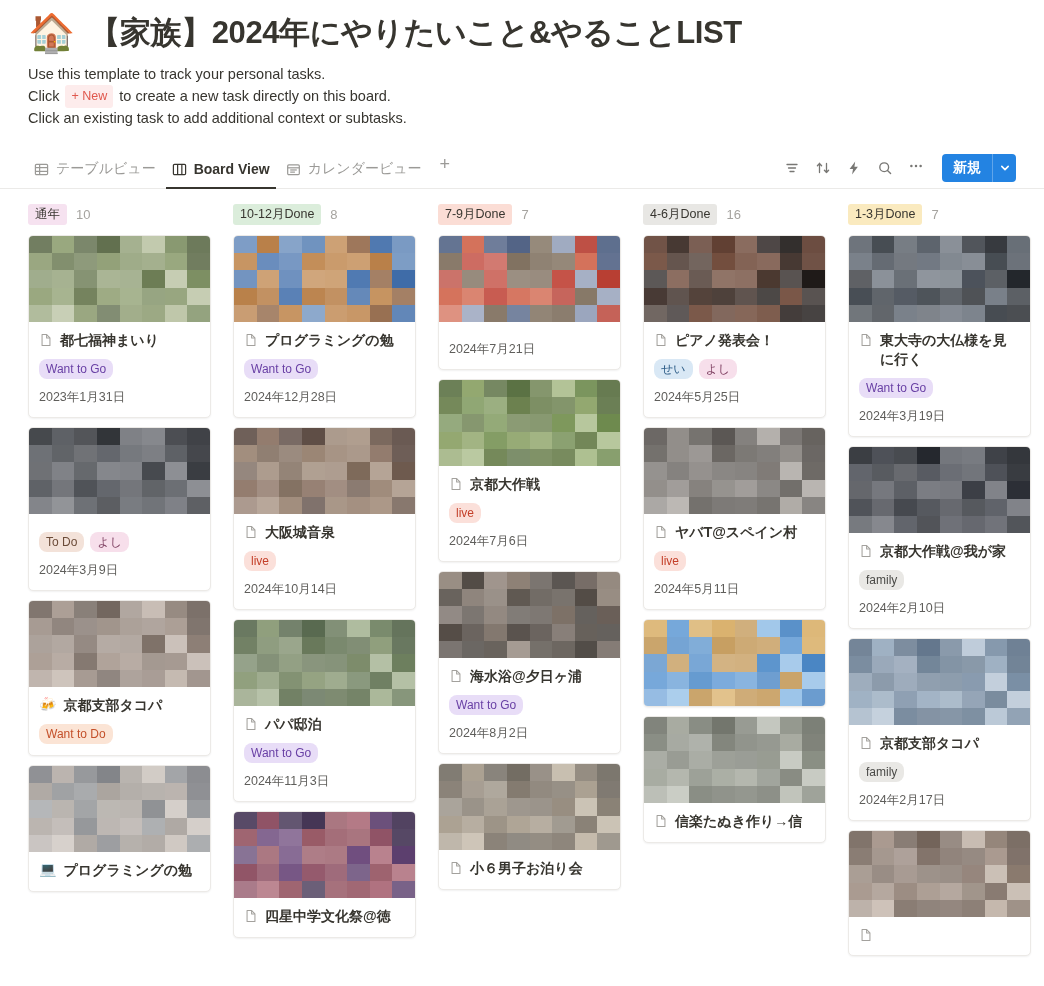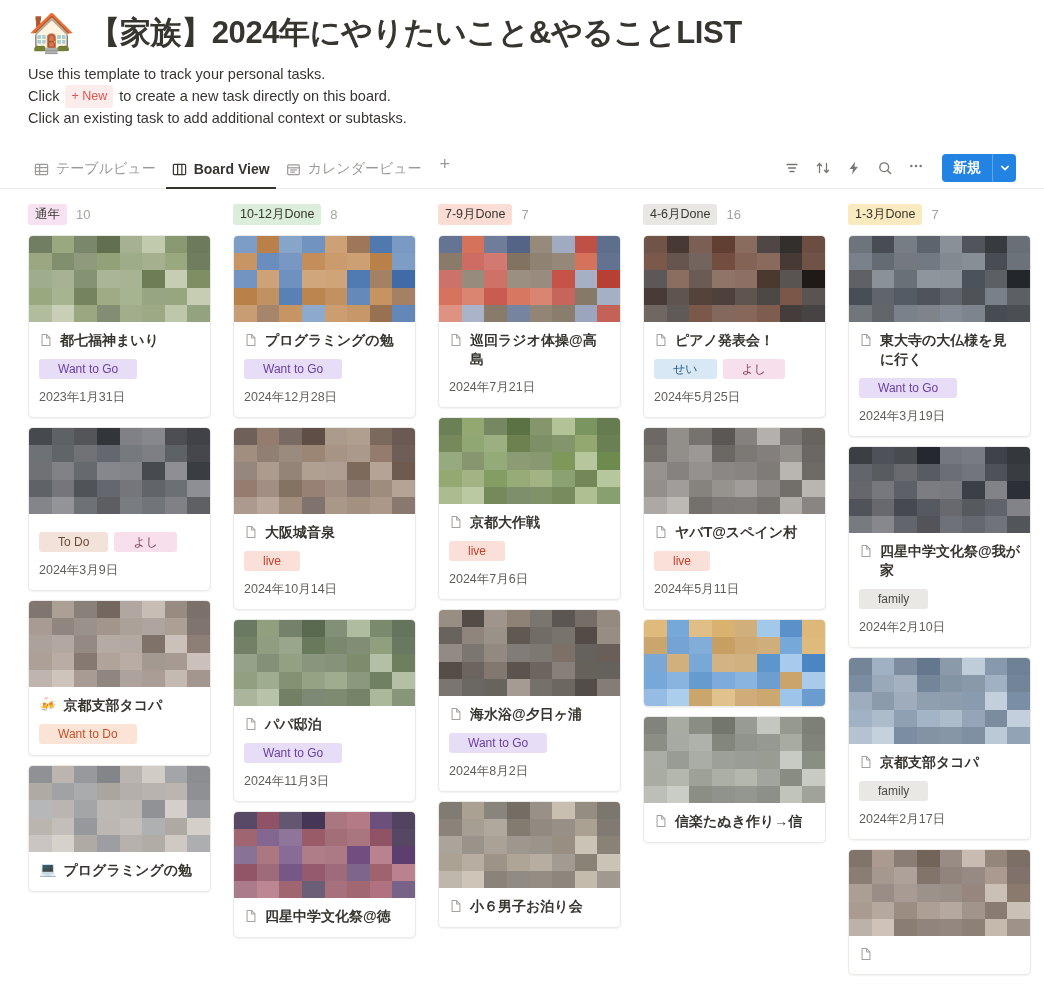--- a/index.html
+++ b/index.html
@@ -170,22 +170,22 @@
     font-size: 14px;
     line-height: 19px;
     font-weight: 600;
     color: #37352f;
   }
   .card-icon { flex: 0 0 auto; margin-top: 2px; line-height: 1; }
   .card-icon.emoji { font-size: 14px; margin-top: 1px; }
   .card-tags { display: flex; gap: 6px; margin-top: 9px; flex-wrap: wrap; }
   .tag {
     font-size: 12px;
-    padding: 2px 19px;
-    border-radius: 3px;
+    padding: 2px 7px;
+    border-radius: 8px;
     line-height: 16px;
     white-space: nowrap;
   }
   .card-date {
     margin-top: 10px;
     font-size: 12.5px;
     color: #5f5e5b;
   }
 
   
@@ -807,27 +807,20 @@
               <div style="background: rgb(141, 154, 181); opacity: 0.75;"></div>
               <div style="background: rgb(122, 106, 88); opacity: 0.89;"></div>
               <div style="background: rgb(77, 95, 130); opacity: 0.77;"></div>
               <div style="background: rgb(122, 106, 88); opacity: 0.82;"></div>
               <div style="background: rgb(122, 106, 88); opacity: 0.87;"></div>
               <div style="background: rgb(141, 154, 181); opacity: 0.88;"></div>
               <div style="background: rgb(184, 63, 51); opacity: 0.82;"></div>
             </div>
           </div>
           <div class="card-body">
-            <div class="card-title-row">
-              <span class="card-icon"><svg width="14" height="14" viewBox="0 0 16 16" fill="none" stroke="#a3a19d" stroke-width="1.2" stroke-linejoin="round">
-                  <path d="M3.5 1.8h5.2l3.8 3.8v8.6H3.5z"></path>
-                  <path d="M8.7 1.8v3.8h3.8"></path>
-                </svg></span>
-              <span>巡回ラジオ体操@高島</span>
-            </div>
             <div class="card-date">2024年7月21日</div>
           </div>
         </div>
         <div class="card">
           <div class="card-cover">
             <div class="mosaic" style="grid-template-columns: repeat(8, 1fr); grid-template-rows: repeat(5, 1fr);">
               <div style="background: rgb(86, 109, 62); opacity: 0.87;"></div>
               <div style="background: rgb(141, 163, 104); opacity: 0.95;"></div>
               <div style="background: rgb(86, 109, 62); opacity: 0.81;"></div>
               <div style="background: rgb(86, 109, 62); opacity: 0.97;"></div>
@@ -1336,21 +1329,21 @@
               <div style="background: rgb(93, 96, 104); opacity: 0.88;"></div>
               <div style="background: rgb(44, 47, 54); opacity: 0.82;"></div>
             </div>
           </div>
           <div class="card-body">
             <div class="card-title-row">
               <span class="card-icon"><svg width="14" height="14" viewBox="0 0 16 16" fill="none" stroke="#a3a19d" stroke-width="1.2" stroke-linejoin="round">
                   <path d="M3.5 1.8h5.2l3.8 3.8v8.6H3.5z"></path>
                   <path d="M8.7 1.8v3.8h3.8"></path>
                 </svg></span>
-              <span>四星中学文化祭@我が家</span>
+              <span>京都大作戦@我が家</span>
             </div>
             <div class="card-tags">
               <span class="tag" style="background: rgb(233, 232, 229); color: rgb(74, 74, 71);">family</span>
             </div>
             <div class="card-date">2024年2月10日</div>
           </div>
         </div>
         <div class="card">
           <div class="card-cover">
             <div class="mosaic" style="grid-template-columns: repeat(8, 1fr); grid-template-rows: repeat(5, 1fr);">

